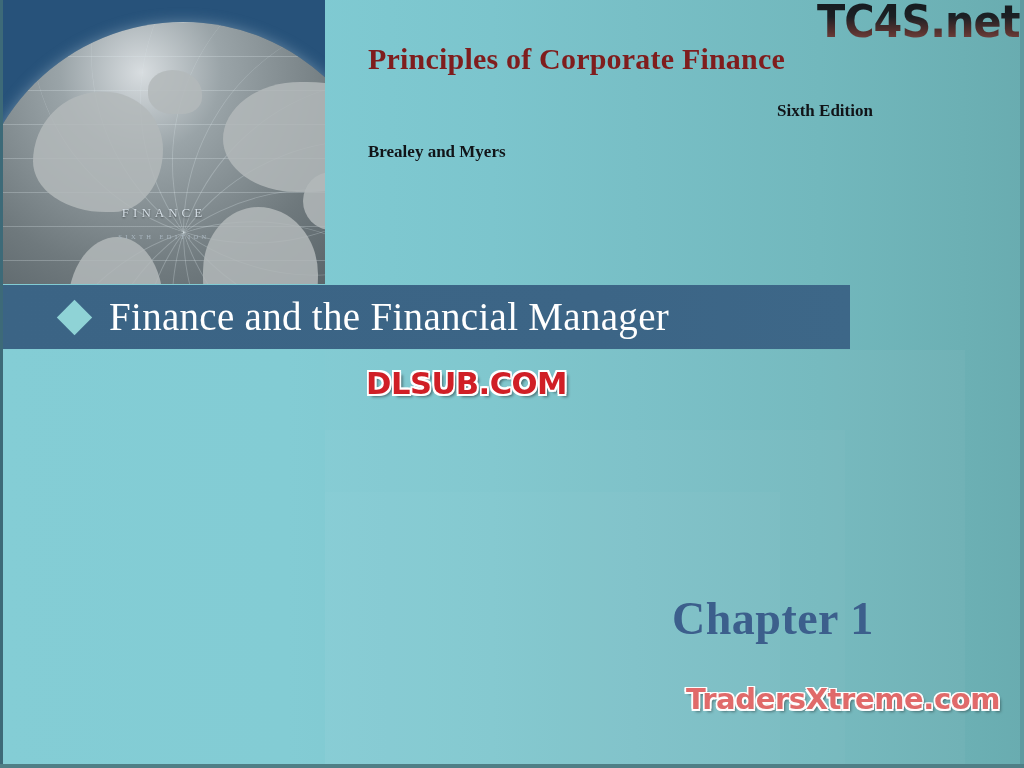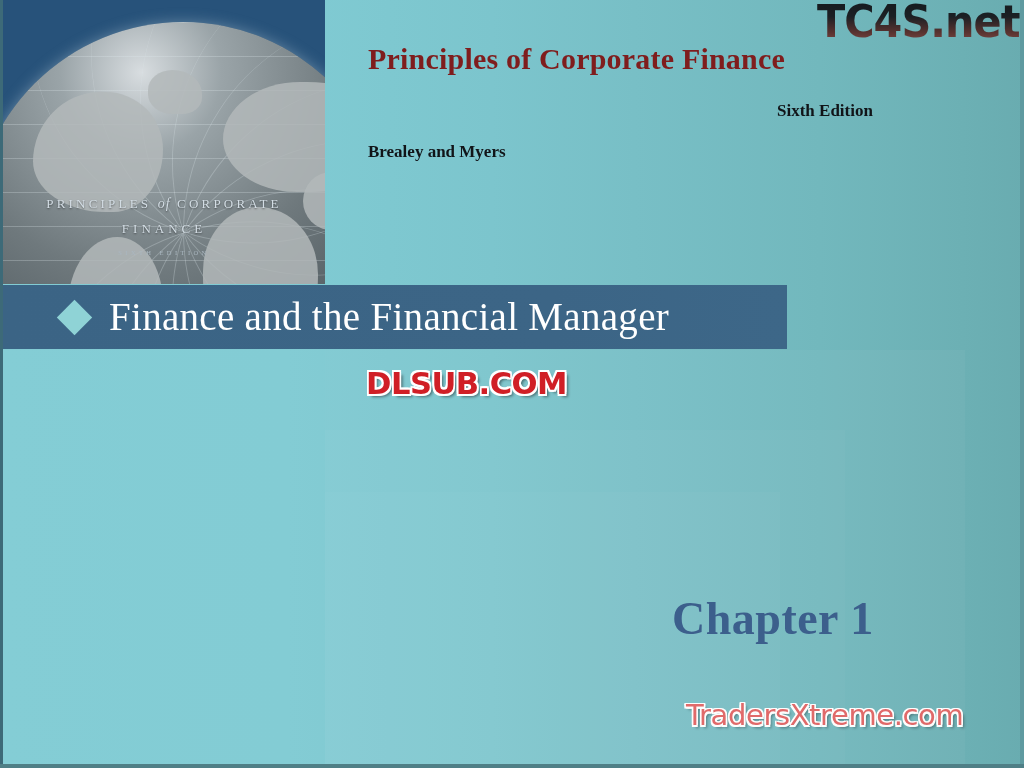--- a/index.html
+++ b/index.html
@@ -163,21 +163,21 @@
     font-size: 17px;
     color: #111418;
     white-space: nowrap;
   }
 
   
   .title-bar {
     position: absolute;
     left: 0;
     top: 285px;
-    width: 787px;
+    width: 850px;
     height: 64px;
     background: linear-gradient(to right, #3b6485 0%, #3c6586 70%, #3d6788 100%);
     display: flex;
     align-items: center;
   }
   .title-bullet {
     width: 25px;
     height: 25px;
     margin-left: 62px;
     margin-right: 22px;
@@ -240,23 +240,23 @@
     text-shadow:
       -1.6px -1.6px 0 #ffffff,  1.6px -1.6px 0 #ffffff,
       -1.6px  1.6px 0 #ffffff,  1.6px  1.6px 0 #ffffff,
       -1.6px  0    0 #ffffff,   1.6px  0    0 #ffffff,
        0    -1.6px 0 #ffffff,   0     1.6px 0 #ffffff,
        3px 3px 3px rgba(0,0,0,.45);
   }
   .wm-traders {
     position: absolute;
     left: 686px;
-    top: 698px;
+    top: 682px;
     font-family: "DejaVu Sans", sans-serif;
-    font-weight: normal;
+    font-weight: bold;
     font-size: 29px;
     letter-spacing: -0.4px;
     color: #e06a6a;
     white-space: nowrap;
     text-shadow:
       -1.5px -1.5px 0 #fdfdfd,  1.5px -1.5px 0 #fdfdfd,
       -1.5px  1.5px 0 #fdfdfd,  1.5px  1.5px 0 #fdfdfd,
       -1.5px  0    0 #fdfdfd,   1.5px  0    0 #fdfdfd,
        0    -1.5px 0 #fdfdfd,   0     1.5px 0 #fdfdfd,
        2.5px 2.5px 3px rgba(0,0,0,.40);
@@ -289,25 +289,20 @@
 
       <div class="land" style="left:60px; top:70px; width:130px; height:120px; border-radius:52% 44% 38% 56% / 58% 48% 52% 42%;"></div>
       <div class="land" style="left:175px; top:48px; width:54px; height:44px; border-radius:50% 60% 40% 50%;"></div>
       <div class="land" style="left:250px; top:60px; width:175px; height:110px; border-radius:46% 54% 52% 44% / 54% 46% 50% 50%;"></div>
       <div class="land" style="left:230px; top:185px; width:115px; height:160px; border-radius:48% 52% 38% 60% / 40% 42% 58% 56%;"></div>
       <div class="land" style="left:95px; top:215px; width:95px; height:165px; border-radius:52% 48% 30% 62% / 42% 40% 60% 58%;"></div>
       <div class="land" style="left:330px; top:150px; width:56px; height:58px; border-radius:50%;"></div>
     </div>
 
     <div class="cover-title-wrap">
-      <div class="cover-line1">
-        <span>PRINCIPLES</span>
-        <em>of</em>
-        <span>CORPORATE</span>
-      </div>
       <div class="cover-line2">FINANCE</div>
       <div class="cover-line3">SIXTH EDITION</div>
     </div>
   </div>
 
   <div class="hdr-title">Principles of Corporate Finance</div>
   <div class="hdr-authors">Brealey and Myers</div>
   <div class="hdr-edition">Sixth Edition</div>
 
   <div class="title-bar">

